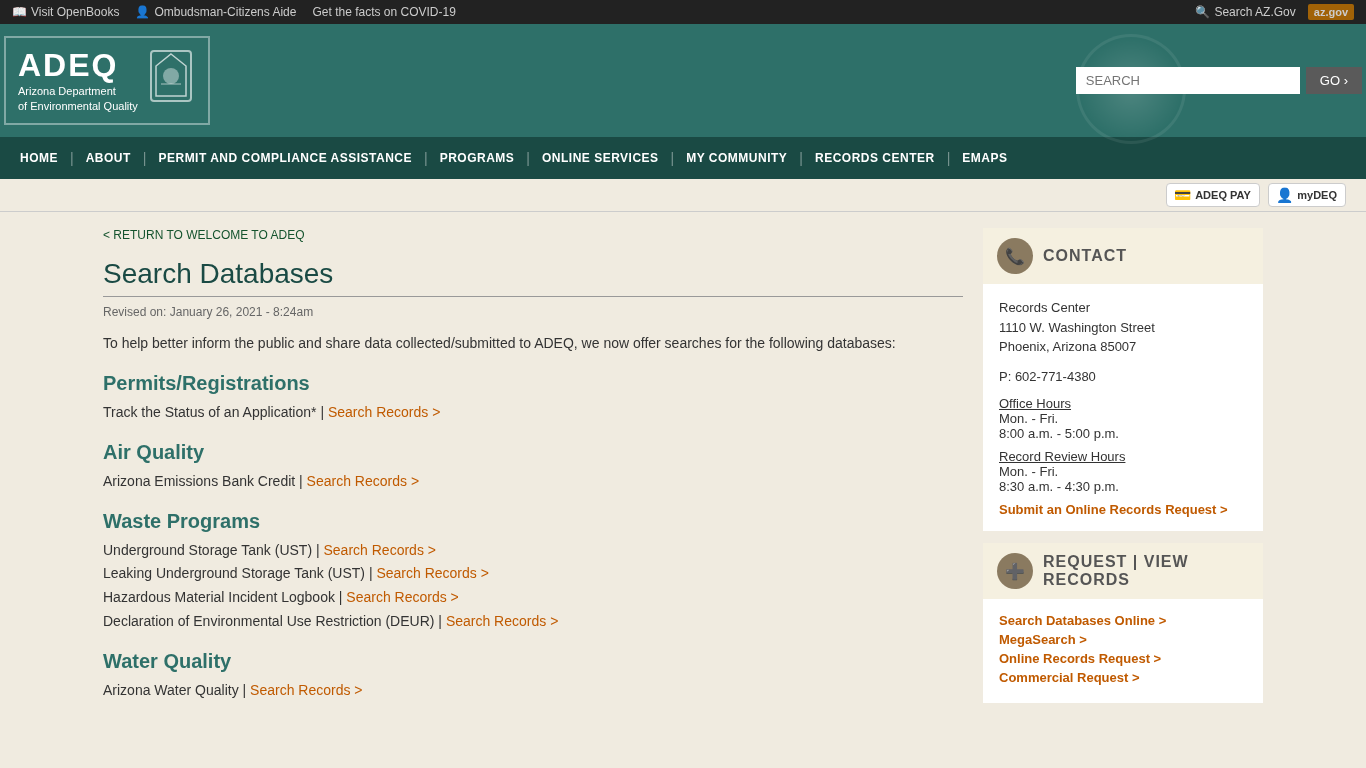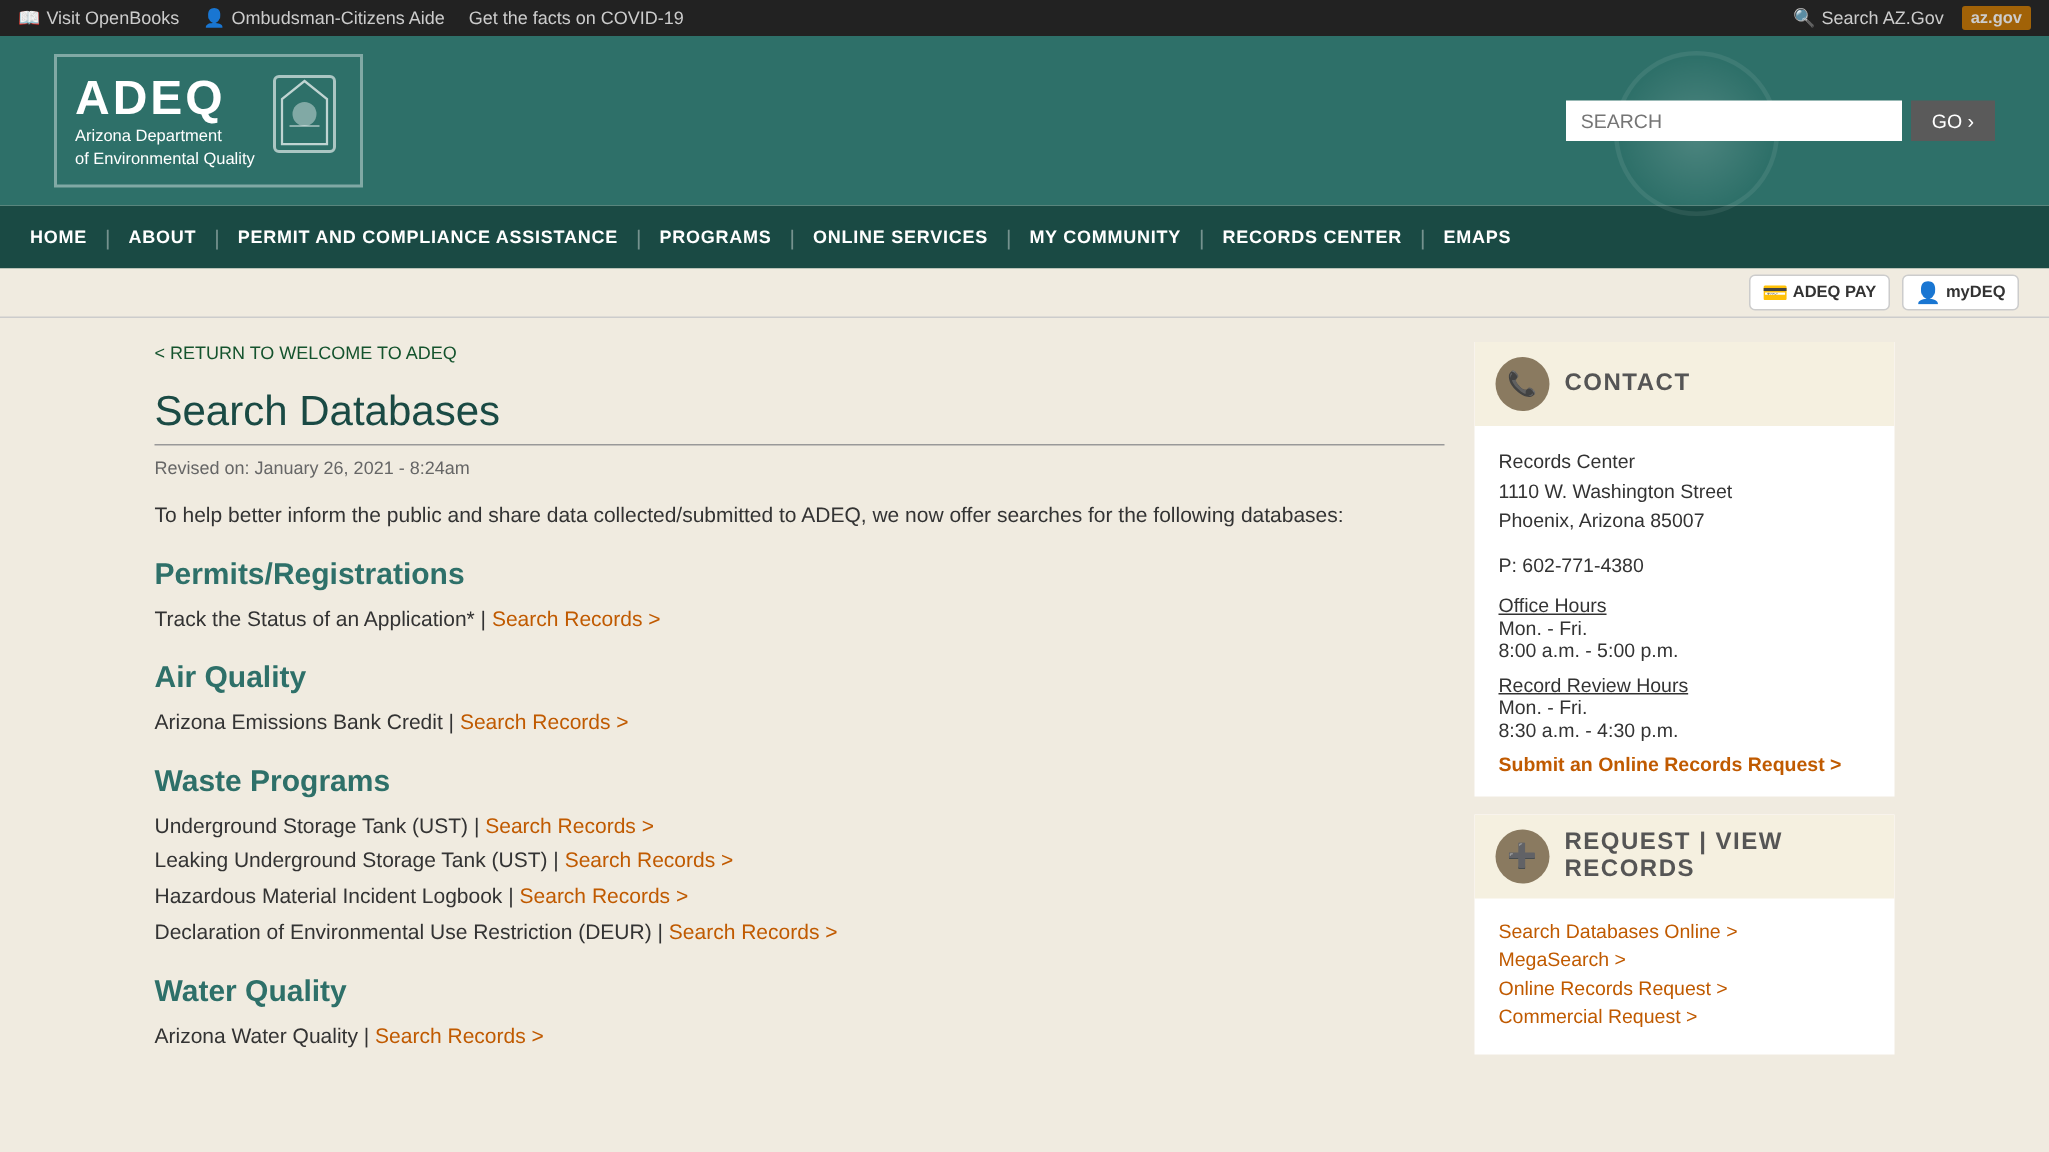--- a/index.html
+++ b/index.html
@@ -24,21 +24,21 @@
       padding: 2px 6px;
       font-size: 11px;
       border-radius: 2px;
     }
 
     
     #header {
       background: #2e7069;
       display: flex;
       align-items: center;
-      padding: 12px 36px;
+      padding: 12px 4px;
       position: relative;
       min-height: 100px;
     }
     #logo-area { display: flex; align-items: center; }
     #logo-box {
       background: #2e7069;
       border: 2px solid rgba(255,255,255,0.4);
       padding: 8px 12px;
       display: flex;
       align-items: center;
@@ -188,21 +188,21 @@
     }
     .sidebar-card-body { padding: 14px 16px; font-size: 13px; color: #333; }
     .sidebar-card-body p { margin-bottom: 6px; line-height: 1.5; }
     .sidebar-card-body .address { margin-bottom: 10px; }
     .sidebar-card-body .phone { margin-bottom: 10px; }
     .sidebar-card-body a { color: #c05a00; text-decoration: none; }
     .hours-section { margin-bottom: 8px; }
     .hours-section .hours-label { text-decoration: underline; font-weight: normal; }
     .bold-link { font-weight: bold; color: #333; text-decoration: none; font-size: 13px; }
 
-    .sidebar-card-body ul { list-style: none; padding: 0; }
+    .sidebar-card-body ul { list-style: none; padding: 0; font-weight: bold; }
     .sidebar-card-body ul li { margin-bottom: 4px; }
     .sidebar-card-body ul li a { color: #c05a00; text-decoration: none; }
   </style>
 </head>
 <body>
 
 <div id="top-bar">
   <span>📖 <span>Visit OpenBooks</span></span>
   <span>👤 <span>Ombudsman-Citizens Aide</span></span>
   <span>Get the facts on COVID-19</span>

